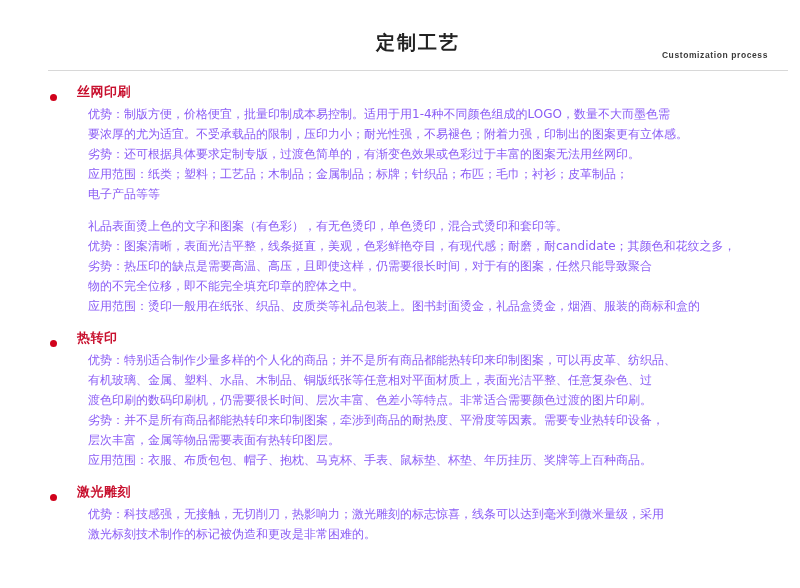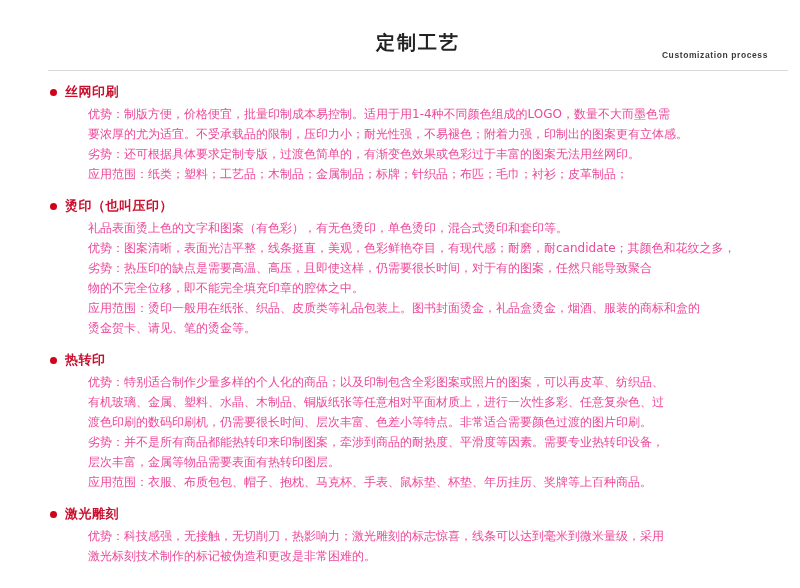--- a/index.html
+++ b/index.html
@@ -55,43 +55,44 @@
   }
   
   .content {
     padding-top: 12px;
   }
   .section {
     margin-bottom: 13px;
   }
   .sec-head {
     display: flex;
-    align-items: center;
+    align-items: flex-end;
     margin: 0 0 4px 2px;
+    gap: 12px;
   }
   .bullet {
     width: 7px;
     height: 7px;
     border-radius: 50%;
     background: #d0021b;
     display: inline-block;
     margin-right: 8px;
     flex: none;
   }
   .sec-title {
     font-size: 13px;
     font-weight: bold;
     color: #c8102e;
     letter-spacing: 0.5px;
     font-family: "DejaVu Sans", "Liberation Sans", sans-serif;
   }
   .para {
     font-size: 12px;
     line-height: 19px;
-    color: #ec4899;
+    color: #8b5cf6;
     margin: 0 0 1px 0;
     padding-left: 40px;
     text-align: left;
     font-family: "DejaVu Sans", "Liberation Sans", sans-serif;
     white-space: pre-wrap;
   }
   .para.cont {
     text-indent: 0;
   }
   
@@ -143,42 +144,38 @@
 
     <div class="section">
       <div class="sec-head">
         <span class="bullet"></span>
         <span class="sec-title">丝网印刷</span>
       </div>
       <p class="para">优势：制版方便，价格便宜，批量印制成本易控制。适用于用1-4种不同颜色组成的LOGO，数量不大而墨色需</p>
       <p class="para cont">要浓厚的尤为适宜。不受承载品的限制，压印力小；耐光性强，不易褪色；附着力强，印制出的图案更有立体感。</p>
       <p class="para">劣势：还可根据具体要求定制专版，过渡色简单的，有渐变色效果或色彩过于丰富的图案无法用丝网印。</p>
       <p class="para">应用范围：纸类；塑料；工艺品；木制品；金属制品；标牌；针织品；布匹；毛巾；衬衫；皮革制品；</p>
+      <p class="para cont">电子产品等等</p>
     </div>
 
     <div class="section">
-      <div class="sec-head">
-        <span class="bullet"></span>
-        <span class="sec-title">烫印（也叫压印）</span>
-      </div>
       <p class="para">礼品表面烫上色的文字和图案（有色彩），有无色烫印，单色烫印，混合式烫印和套印等。</p>
       <p class="para">优势：图案清晰，表面光洁平整，线条挺直，美观，色彩鲜艳夺目，有现代感；耐磨，耐candidate；其颜色和花纹之多，</p>
       <p class="para">劣势：热压印的缺点是需要高温、高压，且即使这样，仍需要很长时间，对于有的图案，任然只能导致聚合</p>
       <p class="para cont">物的不完全位移，即不能完全填充印章的腔体之中。</p>
       <p class="para">应用范围：烫印一般用在纸张、织品、皮质类等礼品包装上。图书封面烫金，礼品盒烫金，烟酒、服装的商标和盒的</p>
-      <p class="para cont">烫金贺卡、请见、笔的烫金等。</p>
     </div>
 
     <div class="section">
       <div class="sec-head">
         <span class="bullet"></span>
         <span class="sec-title">热转印</span>
       </div>
-      <p class="para">优势：特别适合制作少量多样的个人化的商品；以及印制包含全彩图案或照片的图案，可以再皮革、纺织品、</p>
-      <p class="para cont">有机玻璃、金属、塑料、水晶、木制品、铜版纸张等任意相对平面材质上，进行一次性多彩、任意复杂色、过</p>
+      <p class="para">优势：特别适合制作少量多样的个人化的商品；并不是所有商品都能热转印来印制图案，可以再皮革、纺织品、</p>
+      <p class="para cont">有机玻璃、金属、塑料、水晶、木制品、铜版纸张等任意相对平面材质上，表面光洁平整、任意复杂色、过</p>
       <p class="para cont">渡色印刷的数码印刷机，仍需要很长时间、层次丰富、色差小等特点。非常适合需要颜色过渡的图片印刷。</p>
       <p class="para">劣势：并不是所有商品都能热转印来印制图案，牵涉到商品的耐热度、平滑度等因素。需要专业热转印设备，</p>
       <p class="para cont">层次丰富，金属等物品需要表面有热转印图层。</p>
       <p class="para">应用范围：衣服、布质包包、帽子、抱枕、马克杯、手表、鼠标垫、杯垫、年历挂历、奖牌等上百种商品。</p>
     </div>
 
     <div class="section">
       <div class="sec-head">
         <span class="bullet"></span>
         <span class="sec-title">激光雕刻</span>

